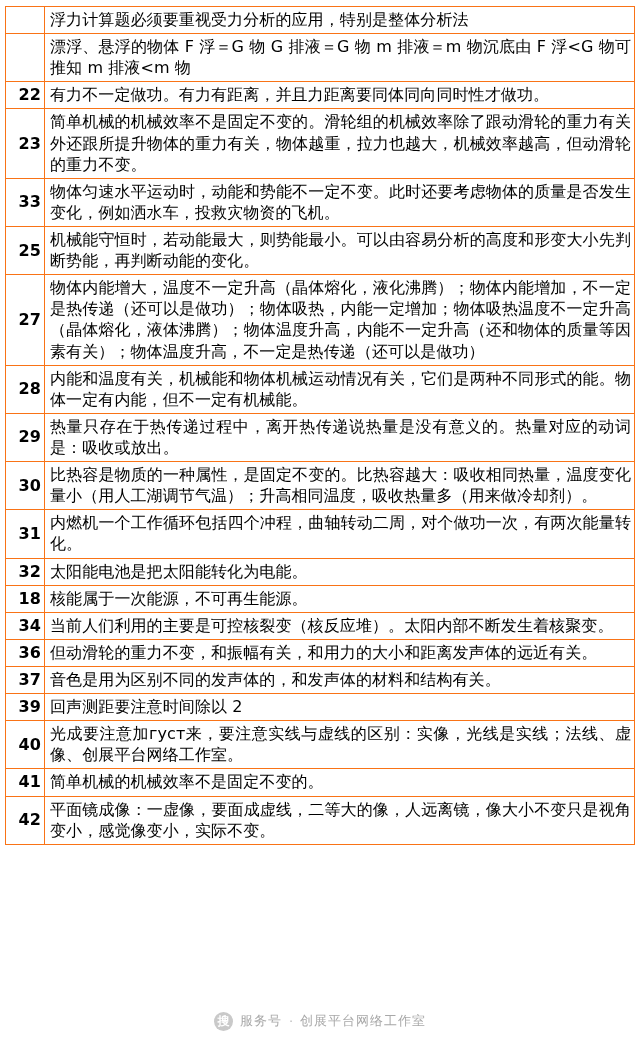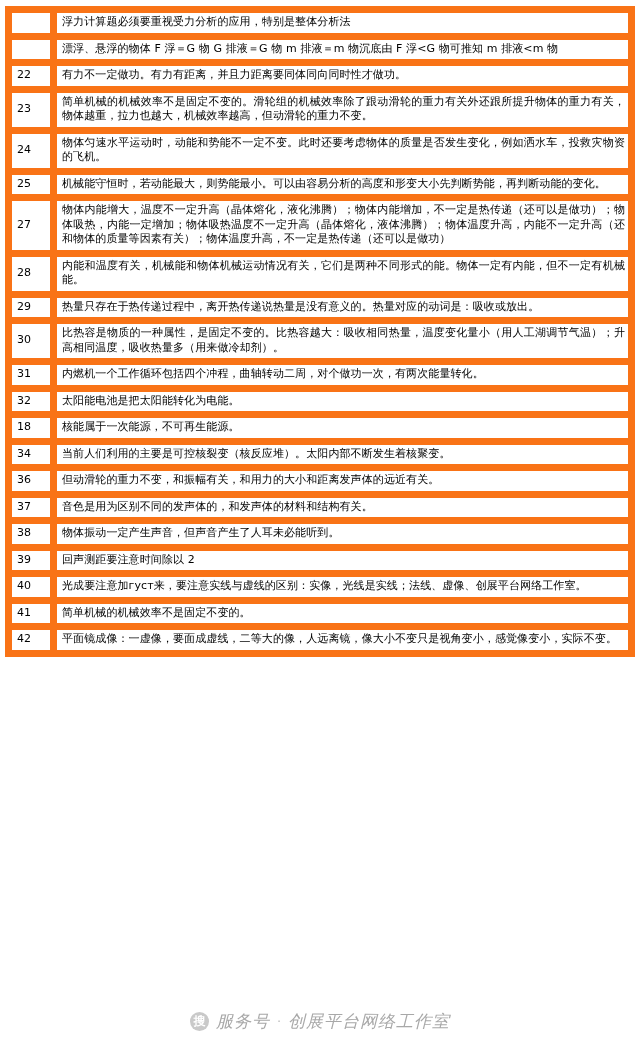--- a/index.html
+++ b/index.html
@@ -22,33 +22,34 @@
     box-sizing: border-box;
     padding: 6px 4px 0 4px;
   }
   table.notes {
     border-collapse: collapse;
     width: 630px;
     table-layout: fixed;
     margin: 0 auto;
   }
   table.notes td {
-    border: 7px solid #f97316;
+    border: 1px solid #f97316;
     vertical-align: middle;
     padding: 2px 3px 3px 5px;
-    font-size: 11px;
+    font-size: 16px;
     line-height: 1.32;
     letter-spacing: 0.1px;
     word-break: break-all;
   }
   td.num {
     width: 30px;
-    text-align: left;
+    text-align: right;
     padding: 2px 1px 3px 1px;
     vertical-align: middle;
+    font-weight: bold;
   }
   td.txt {
     text-align: justify;
     text-justify: inter-ideograph;
   }
   .watermark {
     position: absolute;
     left: 0;
     right: 0;
     bottom: 6px;
@@ -66,23 +67,22 @@
     background: #c9c9c9;
     display: inline-flex;
     align-items: center;
     justify-content: center;
     color: #ffffff;
     font-size: 12px;
     font-weight: bold;
   }
   .wm-text {
     color: #a8a8a8;
-    font-size: 17px;
+    font-size: 13px;
     letter-spacing: 1px;
-    font-style: italic;
   }
   .wm-dot {
     color: #bdbdbd;
     font-size: 13px;
   }
 </style>
 </head>
 <body>
 
 <div class="page">
@@ -99,21 +99,21 @@
       </tr>
       <tr>
         <td class="num">22</td>
         <td class="txt">有力不一定做功。有力有距离，并且力距离要同体同向同时性才做功。</td>
       </tr>
       <tr>
         <td class="num">23</td>
         <td class="txt">简单机械的机械效率不是固定不变的。滑轮组的机械效率除了跟动滑轮的重力有关外还跟所提升物体的重力有关，物体越重，拉力也越大，机械效率越高，但动滑轮的重力不变。</td>
       </tr>
       <tr>
-        <td class="num">24</td>
+        <td class="num">33</td>
         <td class="txt">物体匀速水平运动时，动能和势能不一定不变。此时还要考虑物体的质量是否发生变化，例如洒水车，投救灾物资的飞机。</td>
       </tr>
       <tr>
         <td class="num">25</td>
         <td class="txt">机械能守恒时，若动能最大，则势能最小。可以由容易分析的高度和形变大小先判断势能，再判断动能的变化。</td>
       </tr>
       <tr>
         <td class="num">27</td>
         <td class="txt">物体内能增大，温度不一定升高（晶体熔化，液化沸腾）；物体内能增加，不一定是热传递（还可以是做功）；物体吸热，内能一定增加；物体吸热温度不一定升高（晶体熔化，液体沸腾）；物体温度升高，内能不一定升高（还和物体的质量等因素有关）；物体温度升高，不一定是热传递（还可以是做功）</td>
       </tr>
@@ -147,24 +147,20 @@
       </tr>
       <tr>
         <td class="num">36</td>
         <td class="txt">但动滑轮的重力不变，和振幅有关，和用力的大小和距离发声体的远近有关。</td>
       </tr>
       <tr>
         <td class="num">37</td>
         <td class="txt">音色是用为区别不同的发声体的，和发声体的材料和结构有关。</td>
       </tr>
       <tr>
-        <td class="num">38</td>
-        <td class="txt">物体振动一定产生声音，但声音产生了人耳未必能听到。</td>
-      </tr>
-      <tr>
         <td class="num">39</td>
         <td class="txt">回声测距要注意时间除以 2</td>
       </tr>
       <tr>
         <td class="num">40</td>
         <td class="txt">光成要注意加густ来，要注意实线与虚线的区别：实像，光线是实线；法线、虚像、创展平台网络工作室。</td>
       </tr>
       <tr>
         <td class="num">41</td>
         <td class="txt">简单机械的机械效率不是固定不变的。</td>

